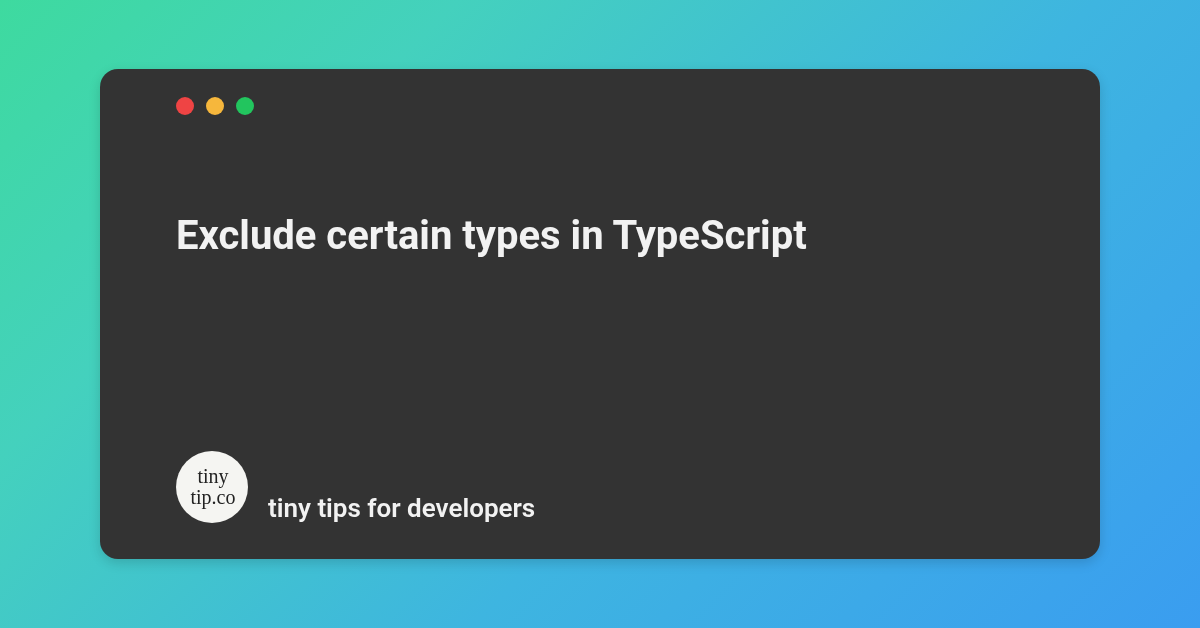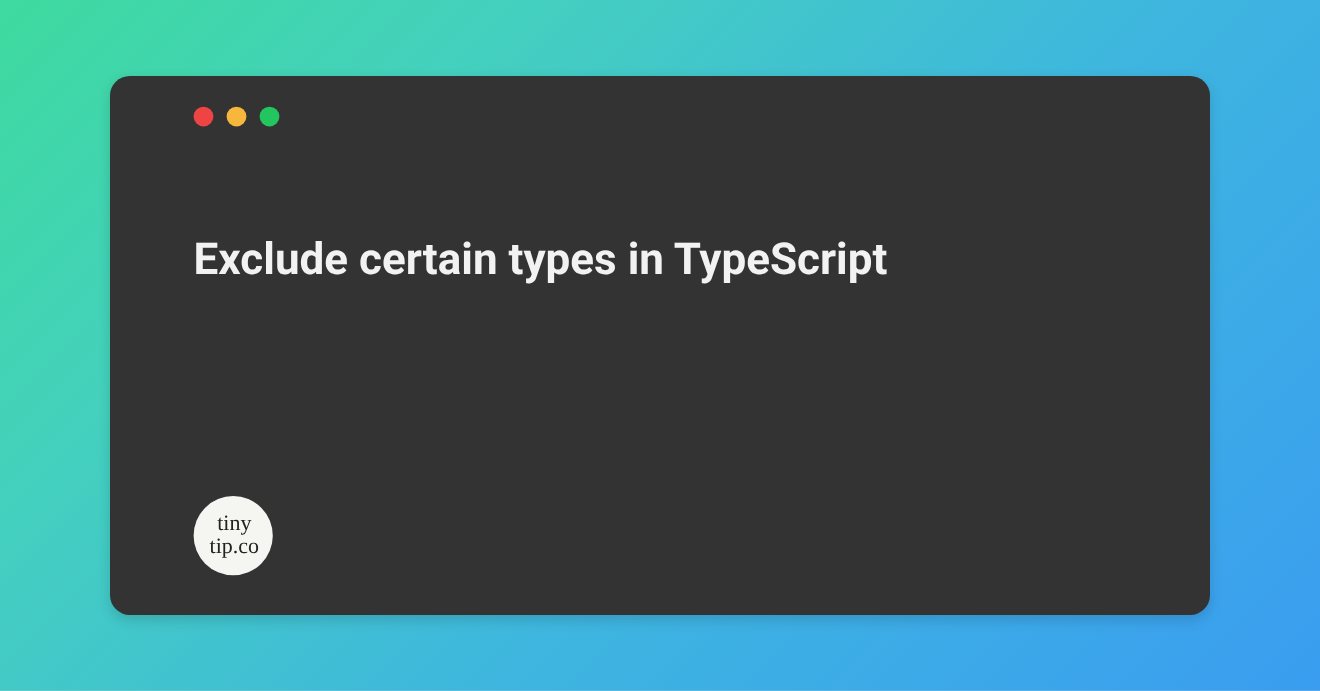--- a/index.html
+++ b/index.html
@@ -83,14 +83,15 @@
     <div class="dot red"></div>
     <div class="dot yellow"></div>
     <div class="dot green"></div>
   </div>
   <div class="title">Exclude certain types in TypeScript</div>
   <div class="footer">
     <div class="logo-badge">
       <span>tiny</span>
       <span>tip.co</span>
     </div>
+    <div class="tagline">tiny tips for developers</div>
   </div>
 </div>
 
 </body></html>

